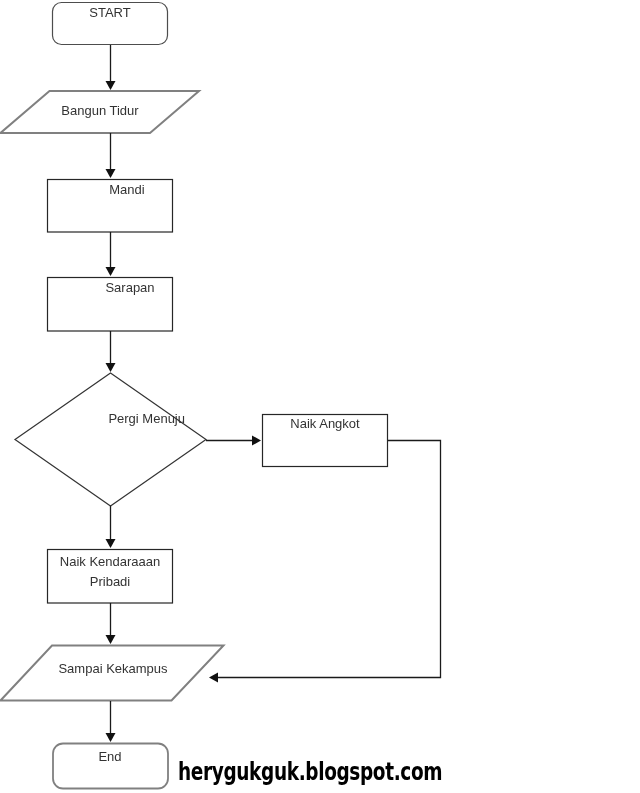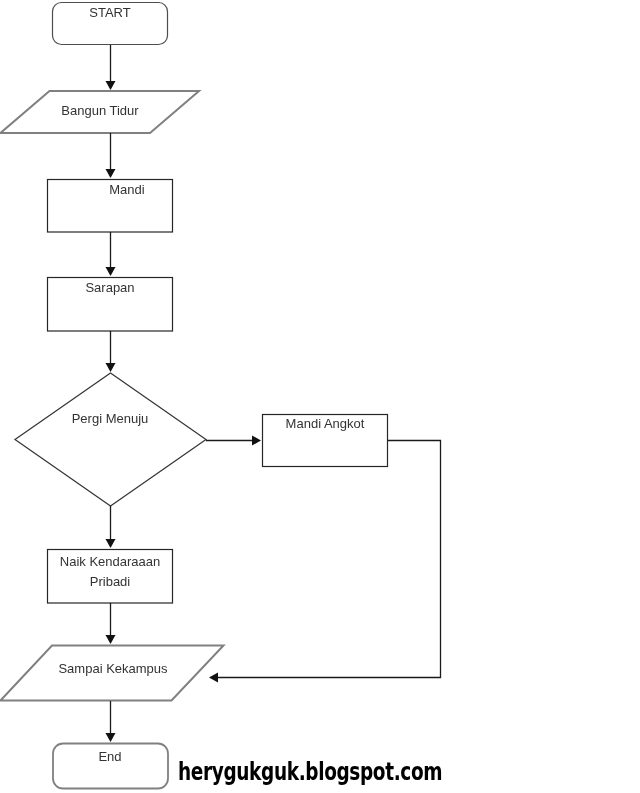--- a/index.html
+++ b/index.html
@@ -84,27 +84,27 @@
       <polygon points="218,672.5 218,682.5 209,677.5"></polygon>
     </g>
   </svg>
 
   <div class="lbl" style="left:52px; top:5px; width:116px;">START</div>
 
   <div class="lbl" style="left:25px; top:103px; width:150px;">Bangun Tidur</div>
 
   <div class="lbl" style="left:47px; top:182px; width:126px;padding-left:17px;">Mandi</div>
 
-  <div class="lbl" style="left:47px; top:280px; width:126px;">Sarapan</div>
+  <div class="lbl" style="left:47px; top:280px; width:126px;padding-left:20px;">Sarapan</div>
 
-  <div class="lbl two-line" style="left:35px; top:409px; width:150px;">
+  <div class="lbl two-line" style="left:35px; top:409px; width:150px;text-align:right;">
     <div>Pergi Menuju</div>
   </div>
 
-  <div class="lbl" style="left:262px; top:416px; width:126px;">Mandi Angkot</div>
+  <div class="lbl" style="left:262px; top:416px; width:126px;">Naik Angkot</div>
 
   <div class="lbl two-line" style="left:47px; top:552px; width:126px;">
     <div>Naik Kendaraaan</div>
     <div>Pribadi</div>
   </div>
 
   <div class="lbl" style="left:38px; top:661px; width:150px;">Sampai Kekampus</div>
 
   <div class="lbl" style="left:52px; top:749px; width:116px;">End</div>
 

